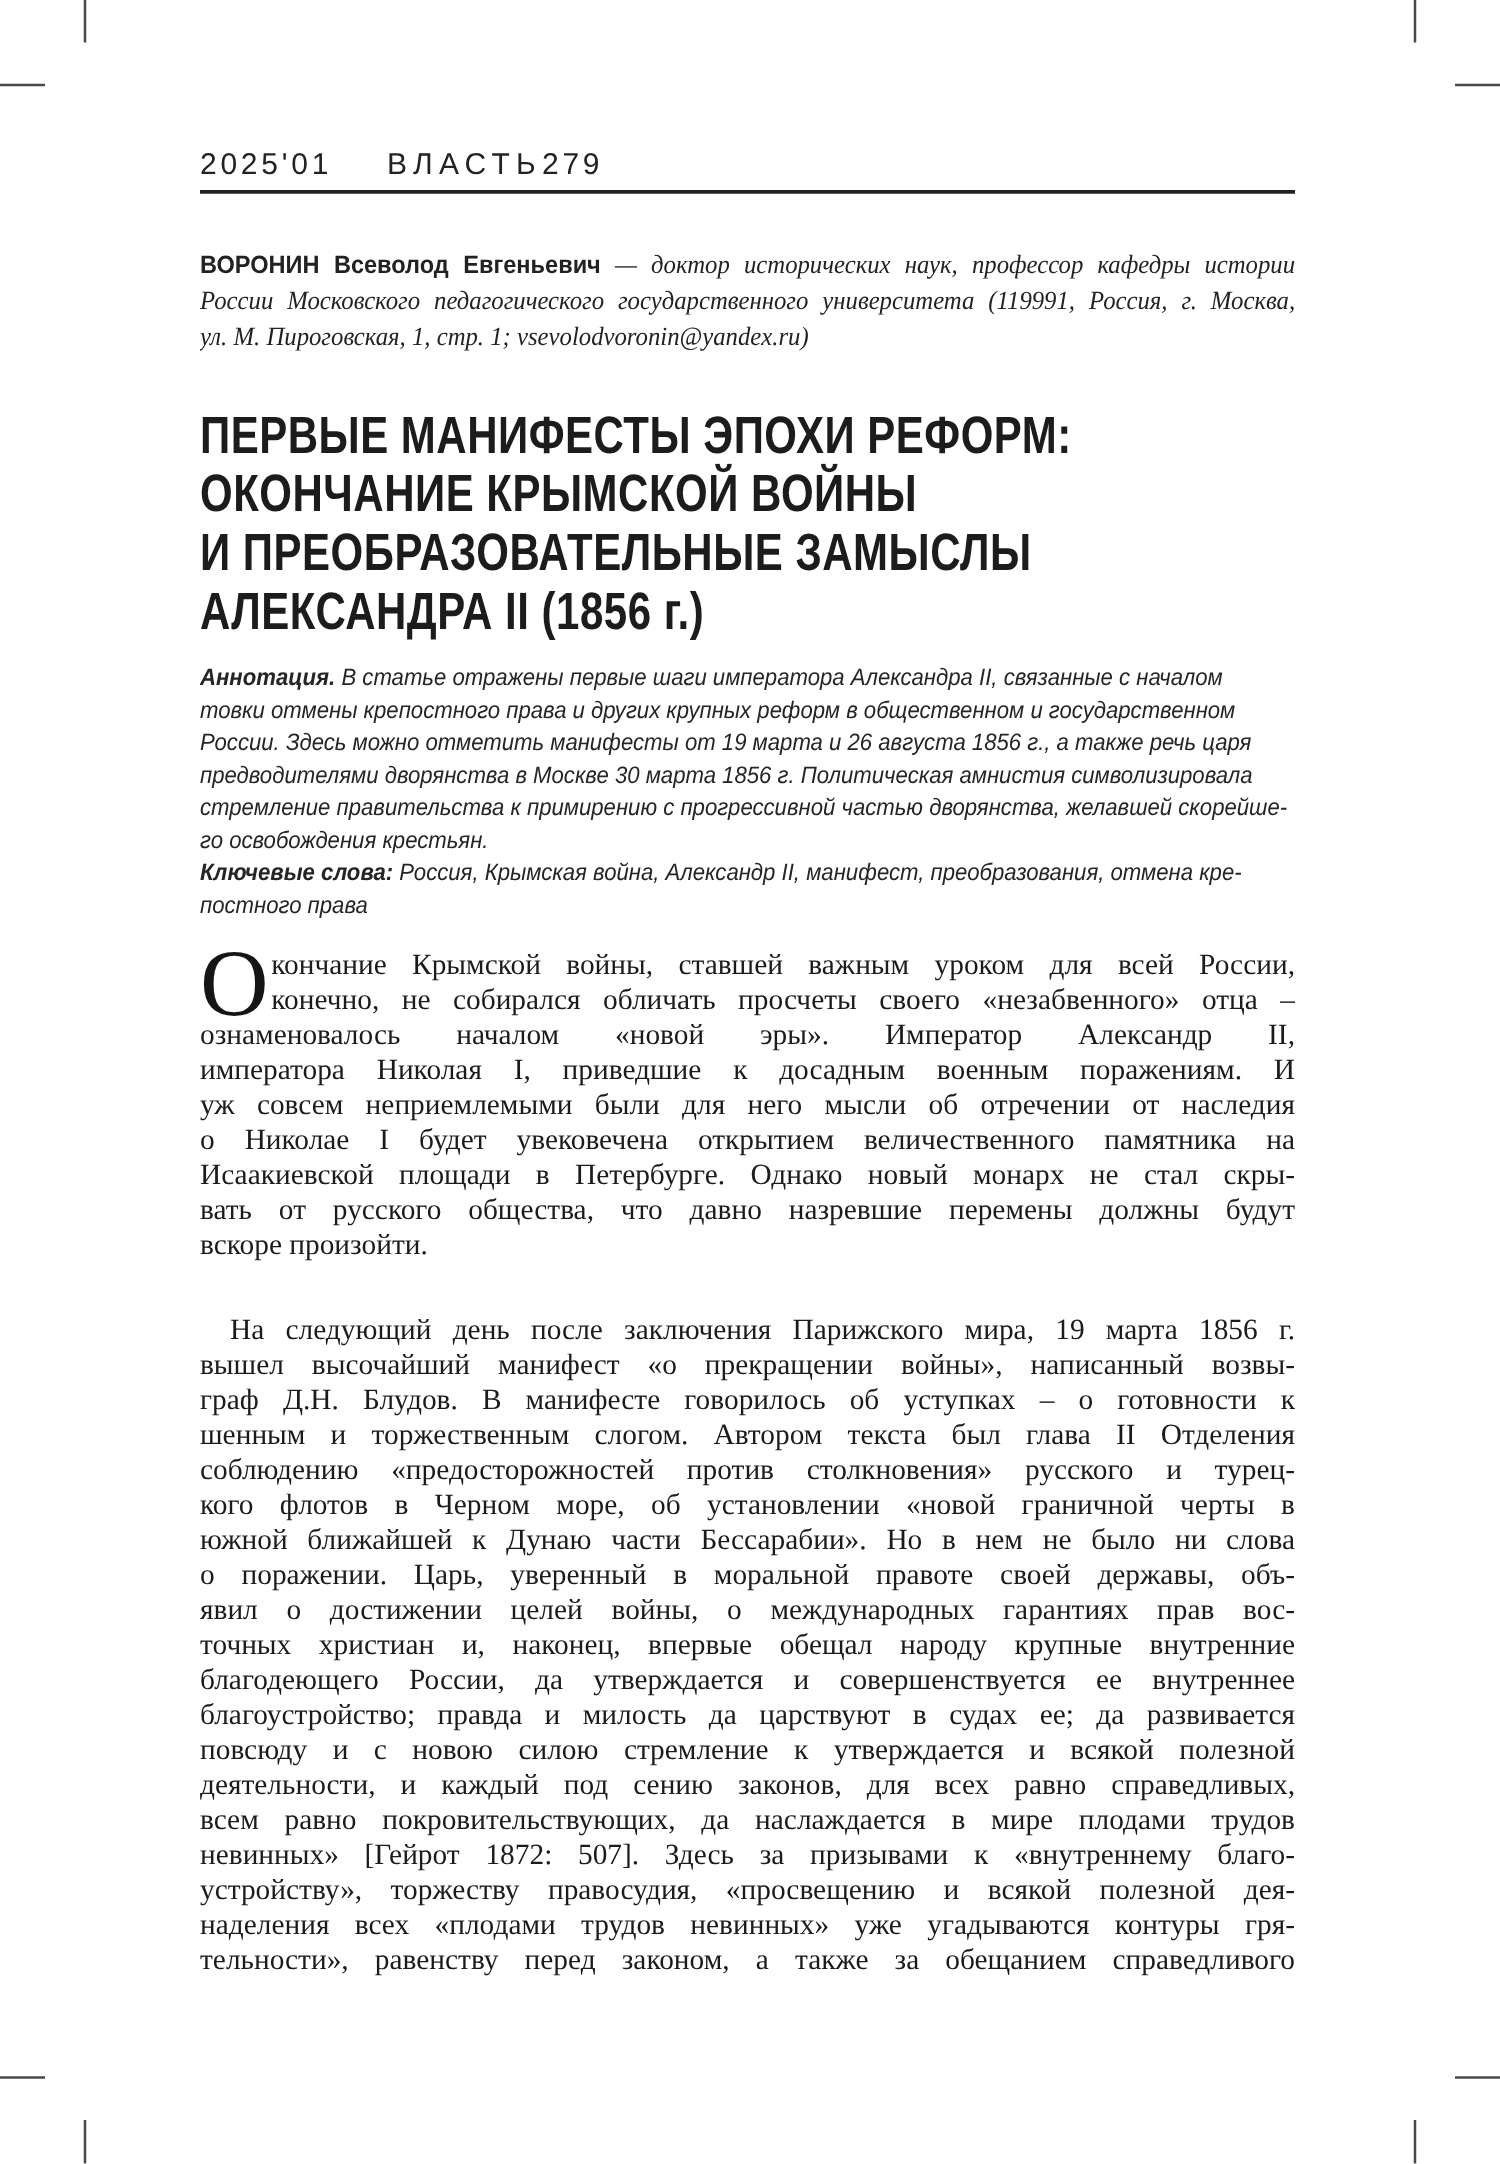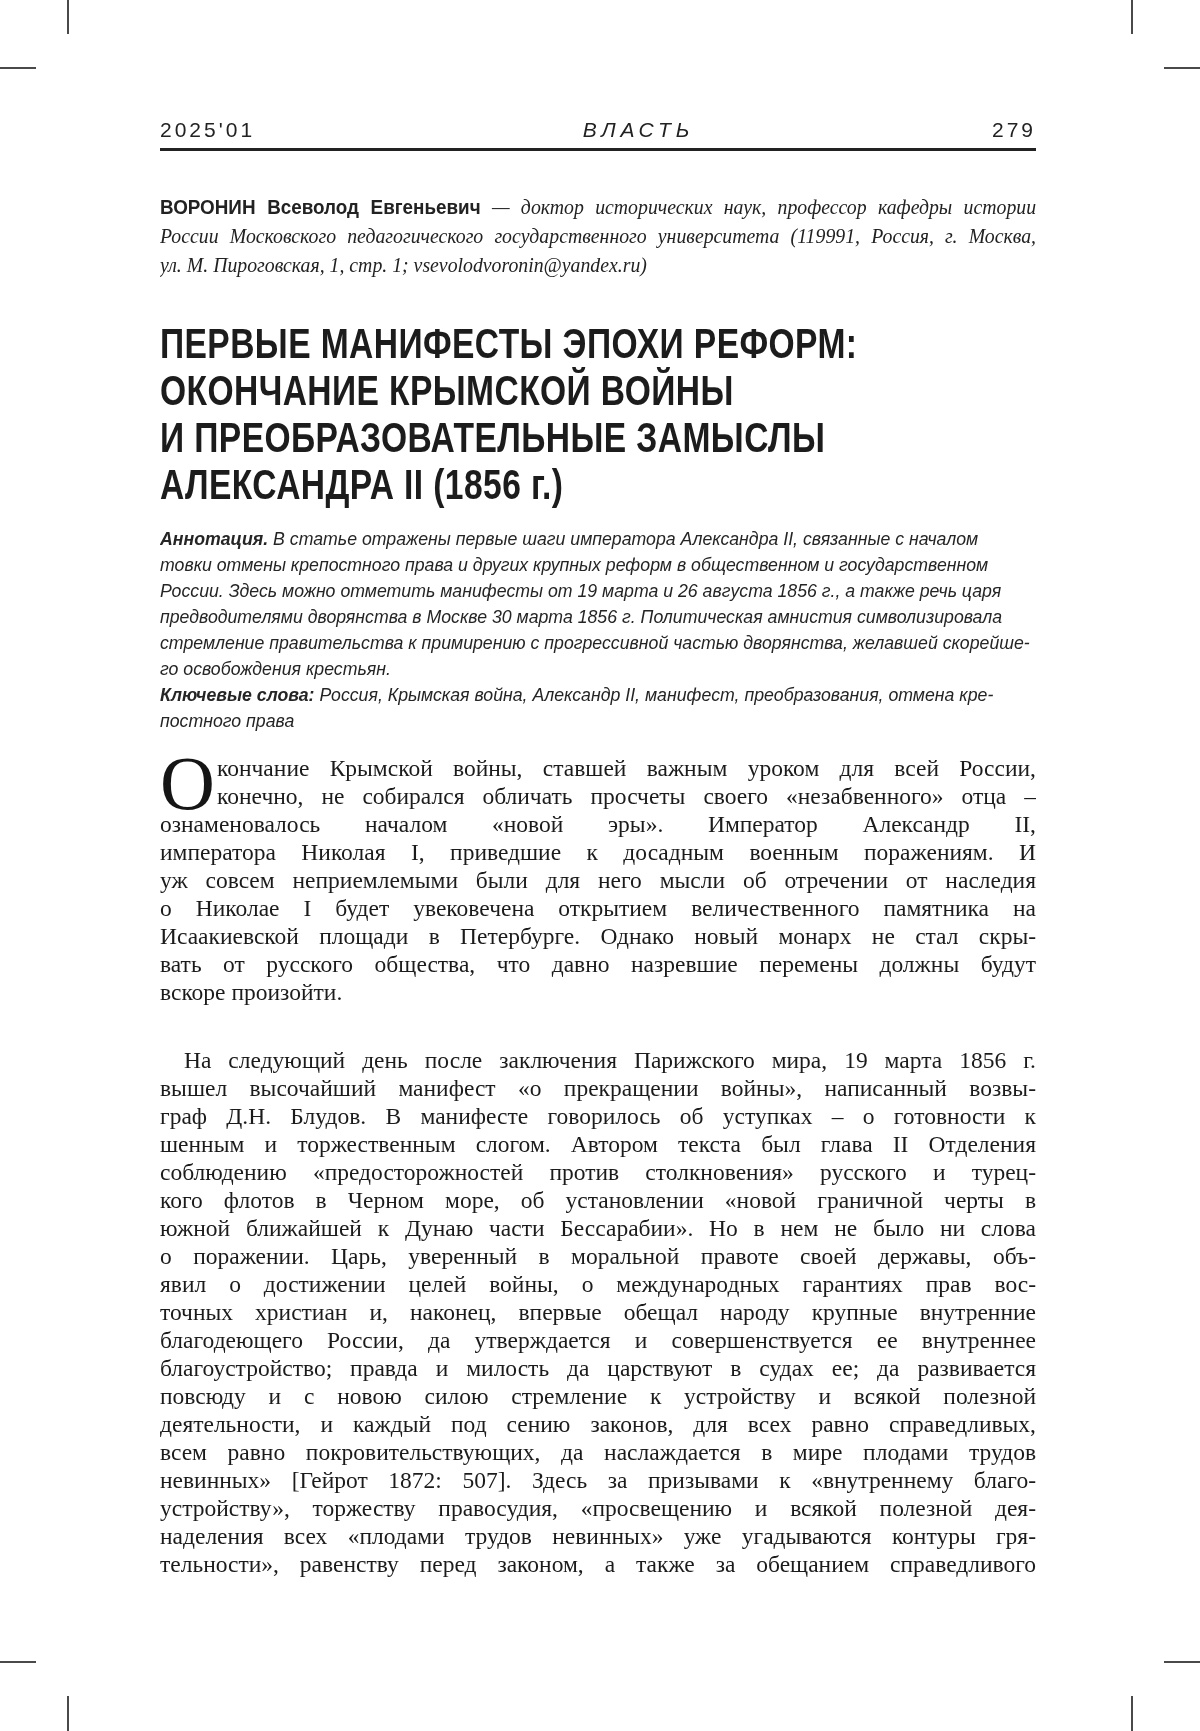--- a/index.html
+++ b/index.html
@@ -12,25 +12,25 @@
   .crop.tr-v{left:1131px;top:0;width:2px;height:34px;}
   .crop.tr-h{left:1164px;top:67px;width:36px;height:2px;}
   .crop.bl-h{left:0;top:1661px;width:36px;height:2px;}
   .crop.bl-v{left:67px;top:1696px;width:2px;height:35px;}
   .crop.br-h{left:1164px;top:1661px;width:36px;height:2px;}
   .crop.br-v{left:1131px;top:1696px;width:2px;height:35px;}
 
   .content{position:absolute;left:160px;top:0;width:876px;}
 
   
-  .pagehead{margin-top:118px;display:flex;justify-content:space-between;align-items:baseline;
+  .pagehead{margin-top:118px;display:flex;align-items:baseline;
             border-bottom:3px solid #222;padding-bottom:6px;
-            font-family:"Liberation Sans",sans-serif;font-size:21px;color:#222;}
+            font-family:"Liberation Sans",sans-serif;font-size:24px;color:#222;}
   .pagehead .issue{letter-spacing:3px;}
-  .pagehead .journal{letter-spacing:5px;margin-left:30px;font-style:italic;}
+  .pagehead .journal{letter-spacing:5px;margin-left:44px;}
   .pagehead .pageno{letter-spacing:3px;}
 
   
   .line{text-align:justify;text-align-last:justify;overflow:hidden;white-space:normal;}
 
   
   .author{margin-top:42px;width:930px;transform:scaleX(0.942);transform-origin:0 0;
           font-style:italic;font-size:21px;line-height:29px;color:#222;}
   .author .line{height:29px;}
   .author .line:last-child{text-align-last:left;}
@@ -133,21 +133,21 @@
             <div class="line">граф Д.Н. Блудов. В манифесте говорилось об уступках – о готовности к</div>
             <div class="line">шенным и торжественным слогом. Автором текста был глава II Отделения</div>
             <div class="line">соблюдению «предосторожностей против столкновения» русского и турец-</div>
             <div class="line">кого флотов в Черном море, об установлении «новой граничной черты в</div>
             <div class="line">южной ближайшей к Дунаю части Бессарабии». Но в нем не было ни слова</div>
             <div class="line">о поражении. Царь, уверенный в моральной правоте своей державы, объ-</div>
             <div class="line">явил о достижении целей войны, о международных гарантиях прав вос-</div>
             <div class="line">точных христиан и, наконец, впервые обещал народу крупные внутренние</div>
             <div class="line">благодеющего России, да утверждается и совершенствуется ее внутреннее</div>
             <div class="line">благоустройство; правда и милость да царствуют в судах ее; да развивается</div>
-            <div class="line">повсюду и с новою силою стремление к устройству и всякой полезной</div>
+            <div class="line">повсюду и с новою силою стремление к утверждается и всякой полезной</div>
             <div class="line">деятельности, и каждый под сению законов, для всех равно справедливых,</div>
             <div class="line">всем равно покровительствующих, да наслаждается в мире плодами трудов</div>
             <div class="line">невинных» [Гейрот 1872: 507]. Здесь за призывами к «внутреннему благо-</div>
             <div class="line">устройству», торжеству правосудия, «просвещению и всякой полезной дея-</div>
             <div class="line">наделения всех «плодами трудов невинных» уже угадываются контуры гря-</div>
             <div class="line">тельности», равенству перед законом, а также за обещанием справедливого</div>
           </div>
       </div>
     </div>
 

